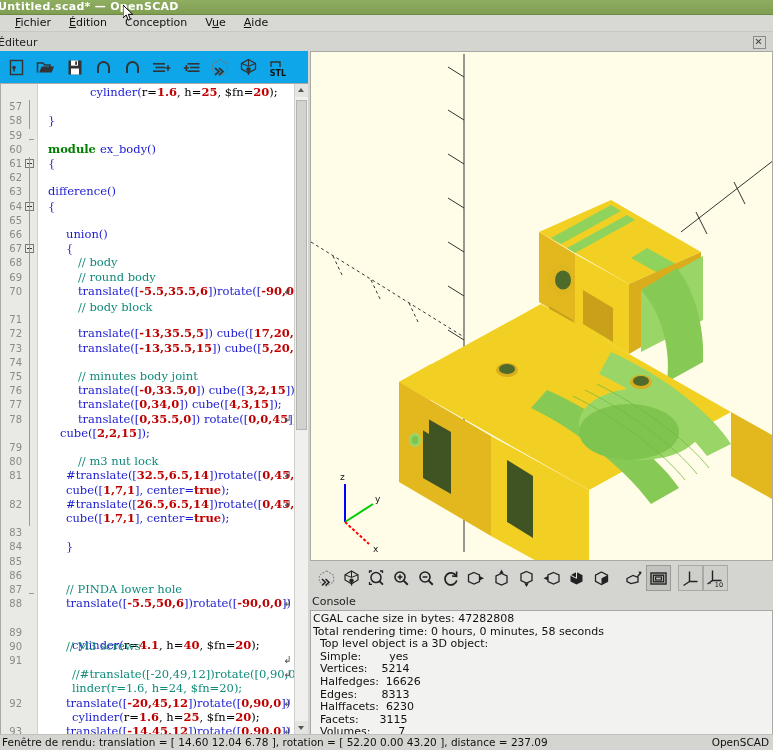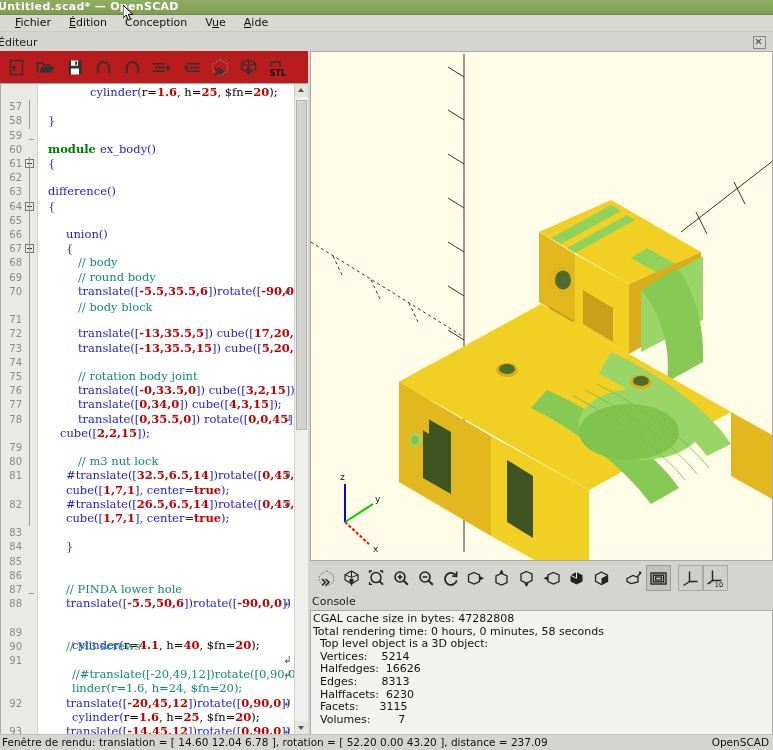--- a/index.html
+++ b/index.html
@@ -39,21 +39,21 @@
     width:7px;height:1px;background:#444;}
   .dockclose:before{transform:rotate(45deg);}
   .dockclose:after{transform:rotate(-45deg);}
 
   
   .panes{position:absolute;left:0;top:51px;right:0;bottom:15px;}
   .editorpane{position:absolute;left:0;top:0;width:308px;bottom:0;background:#d4d4d0;}
   .rightpane{position:absolute;left:308px;top:0;right:0;bottom:0;background:#d4d4d0;}
 
   
-  .etb{height:32px;display:flex;align-items:center;background:#b91c1c;
+  .etb{height:32px;display:flex;align-items:center;background:#0ea5e9;
     padding-left:2px;gap:0px;}
   .tbtn{width:29px;height:28px;display:flex;align-items:center;justify-content:center;}
   .tbtn svg{display:block;}
 
   
   .codewrap{position:absolute;left:0;top:32px;right:0;bottom:0;
     background:#ffffff;border:1px solid #a9a9a5;border-right:none;box-sizing:border-box;
     overflow:hidden;display:flex;}
   .gutter{width:24px;background:#e9e9e6;flex:none;position:relative;}
   .foldcol{width:12px;background:#e9e9e6;flex:none;position:relative;
@@ -287,21 +287,21 @@
             <div class="codeline" style="top: 144px; padding-left: 24px;"><span class="fn">union()</span></div>
             <div class="codeline" style="top: 158.2px; padding-left: 24px;"><span class="br">{</span></div>
             <div class="codeline" style="top: 172.4px; padding-left: 36px;"><span class="cm">// body</span></div>
             <div class="codeline" style="top: 186.6px; padding-left: 36px;"><span class="cm">// round body</span></div>
             <div class="codeline" style="top: 200.8px; padding-left: 36px;"><span class="fn">translate([</span><span class="num">-5.5,35.5,6</span><span class="fn">])</span><span class="fn">rotate([</span><span class="num">-90,0,0</span></div>
             <div class="wrapmark" style="top: 200.8px; right: 2px;">↲</div>
             <div class="codeline" style="top: 217px; padding-left: 36px;"><span class="cm">// body block</span></div>
             <div class="codeline" style="top: 243.4px; padding-left: 36px;"><span class="fn">translate([</span><span class="num">-13,35.5,5</span><span class="fn">]) </span><span class="fn">cube([</span><span class="num">17,20,10</span></div>
             <div class="codeline" style="top: 257.6px; padding-left: 36px;"><span class="fn">translate([</span><span class="num">-13,35.5,15</span><span class="fn">]) </span><span class="fn">cube([</span><span class="num">5,20,1</span></div>
             <div class="codeline" style="top: 271.8px; padding-left: 0px;"></div>
-            <div class="codeline" style="top: 286px; padding-left: 36px;"><span class="cm">// rotation body joint</span></div>
+            <div class="codeline" style="top: 286px; padding-left: 36px;"><span class="cm">// minutes body joint</span></div>
             <div class="codeline" style="top: 300.2px; padding-left: 36px;"><span class="fn">translate([</span><span class="num">-0,33.5,0</span><span class="fn">]) </span><span class="fn">cube([</span><span class="num">3,2,15</span><span class="fn">]);</span></div>
             <div class="codeline" style="top: 314.4px; padding-left: 36px;"><span class="fn">translate([</span><span class="num">0,34,0</span><span class="fn">]) </span><span class="fn">cube([</span><span class="num">4,3,15</span><span class="fn">]);</span></div>
             <div class="codeline" style="top: 328.6px; padding-left: 36px;"><span class="fn">translate([</span><span class="num">0,35.5,0</span><span class="fn">]) </span><span class="fn">rotate([</span><span class="num">0,0,45</span><span class="fn">])</span></div>
             <div class="wrapmark" style="top: 328.6px; right: 2px;">↲</div>
             <div class="codeline" style="top: 342.8px; padding-left: 18px;"><span class="fn">cube([</span><span class="num">2,2,15</span><span class="fn">]);</span></div>
             <div class="codeline" style="top: 357px; padding-left: 0px;"></div>
             <div class="codeline" style="top: 371.2px; padding-left: 36px;"><span class="cm">// m3 nut lock</span></div>
             <div class="codeline" style="top: 385.4px; padding-left: 24px;"><span class="hash">#</span><span class="fn">translate([</span><span class="num">32.5,6.5,14</span><span class="fn">])</span><span class="fn">rotate([</span><span class="num">0,45,0</span></div>
             <div class="wrapmark" style="top: 385.4px; right: 2px;">↲</div>
             <div class="codeline" style="top: 399.6px; padding-left: 24px;"><span class="fn">cube([</span><span class="num">1,7,1</span><span class="fn">], center=</span><span class="num">true</span><span class="fn">);</span></div>
@@ -546,20 +546,21 @@
       </div>
 
       <div class="conshdr">
         <span>Console</span>
       </div>
 
       <div class="console" id="consolebody">
           <div class="cline">CGAL cache size in bytes: 47282808</div>
           <div class="cline">Total rendering time: 0 hours, 0 minutes, 58 seconds</div>
           <div class="cline">  Top level object is a 3D object:</div>
+          <div class="cline">  Simple:        yes</div>
           <div class="cline">  Vertices:    5214</div>
           <div class="cline">  Halfedges:  16626</div>
           <div class="cline">  Edges:       8313</div>
           <div class="cline">  Halffacets:  6230</div>
           <div class="cline">  Facets:      3115</div>
           <div class="cline">  Volumes:        7</div>
         </div>
     </div>
   </div>
 

